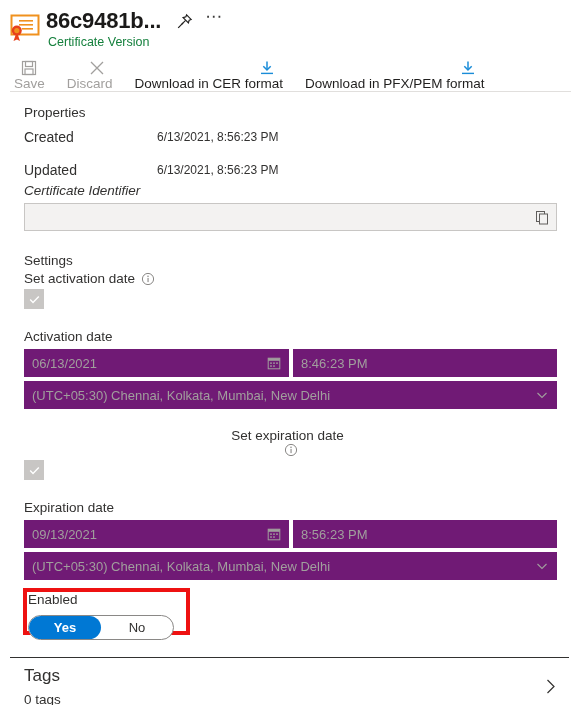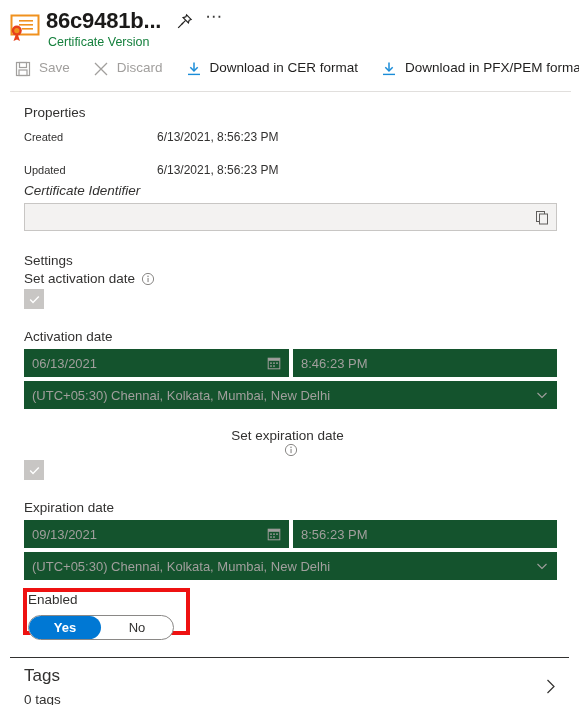--- a/index.html
+++ b/index.html
@@ -31,48 +31,48 @@
     font-size: 17px; color: #3b3a39; line-height: 8px;
     letter-spacing: 1px; margin-left: 4px; padding-bottom: 8px;
   }
   .subtitle { font-size: 12.5px; color: #15803d; margin-top: 1px; padding-left: 2px; }
 
   
   .toolbar {
     display: flex; align-items: center;
     height: 34px; margin-top: 9px; padding-left: 14px; gap: 0;
   }
-  .cmd { display: flex; align-items: flex-start; height: 30px; padding: 0 11px 0 0; margin-right: 11px; white-space: nowrap; }
+  .cmd { display: flex; align-items: flex-end; height: 30px; padding: 0 11px 0 0; margin-right: 11px; white-space: nowrap; flex-direction: column; }
   .cmd .cmd-ico { width: 18px; height: 18px; margin-right: 7px; display: flex; align-items: center; justify-content: center; }
   .cmd .cmd-lbl { font-size: 13.5px; }
   .cmd.enabled { cursor: pointer; }
   .cmd.enabled .cmd-lbl { color: #201f1e; }
   .cmd.disabled { cursor: default; }
   .cmd.disabled .cmd-lbl { color: #a19f9d; }
   .divider-line { position: absolute; left: 10px; right: 8px; top: 91px; height: 1px; background: #e1dfdd; }
 
   
   .body { padding: 0 22px; margin-top: 13px; }
   .sec-title { font-size: 13.5px; color: #323130; margin: 0 0 3px 2px; }
   .kv { display: flex; align-items: center; height: 27px; margin-left: 2px; }
-  .kv .k { width: 133px; font-size: 11px; color: #323130; }
+  .kv .k { width: 133px; font-size: 14px; color: #323130; }
   .kv .v { font-size: 12px; color: #323130; }
 
   .field-label { font-size: 13.5px; color: #323130; margin: 0 0 5px 2px; }
   .label-row { display: flex; align-items: center; margin: 0 0 3px 2px; }
   .label-row .field-label { margin: 0 6px 0 0; }
 
   .ro-input {
     height: 28px; background: #f3f2f1; border: 1px solid #c8c6c4;
     display: flex; align-items: center; padding: 0 6px 0 8px;
     font-size: 13px; color: #a19f9d;
   }
   .ro-input .grow { flex: 1; }
   .ro-flat {
-    height: 28px; background: #14532d; border: none;
+    height: 28px; background: #701a75; border: none;
     display: flex; align-items: center; padding: 0 8px;
     font-size: 13px; color: #a19f9d;
   }
   .date-row { display: flex; gap: 4px; margin-left: 2px; }
   .date-row .date-part { width: 265px; justify-content: space-between; }
   .date-row .time-part { flex: 1; }
   .tz-row { margin: 4px 0 0 2px; }
   .tz-row .tz { justify-content: space-between; }
 
   .chk {

